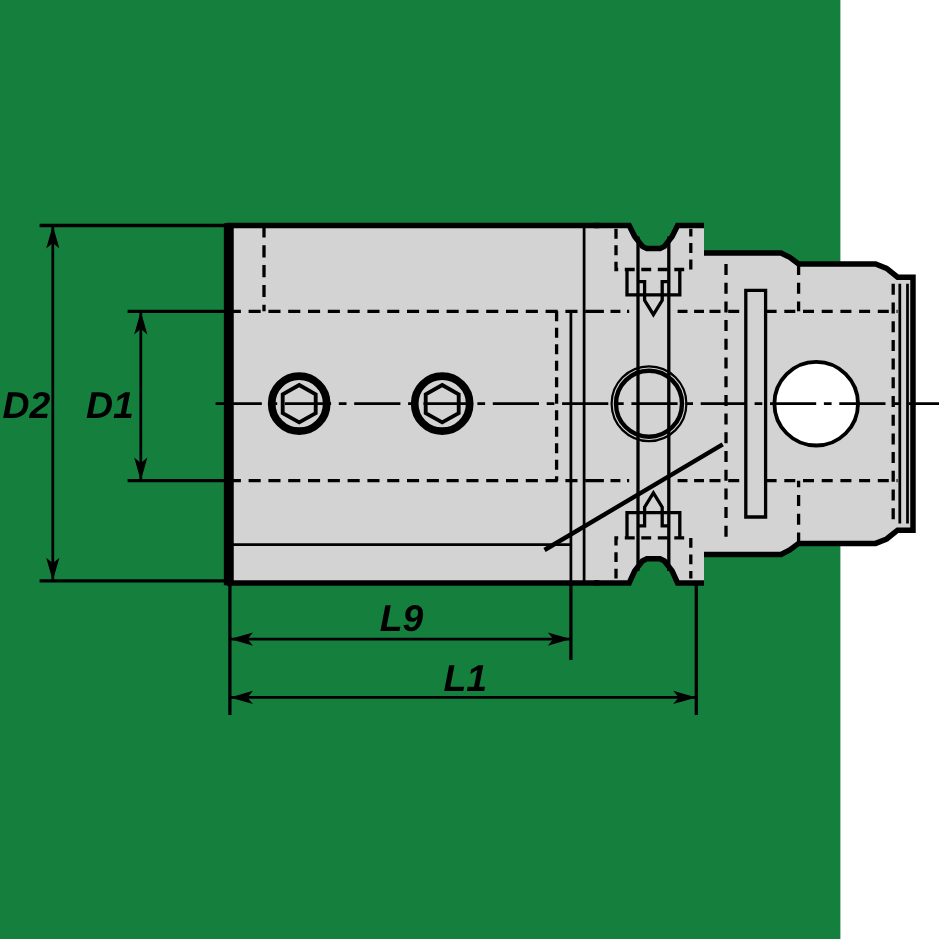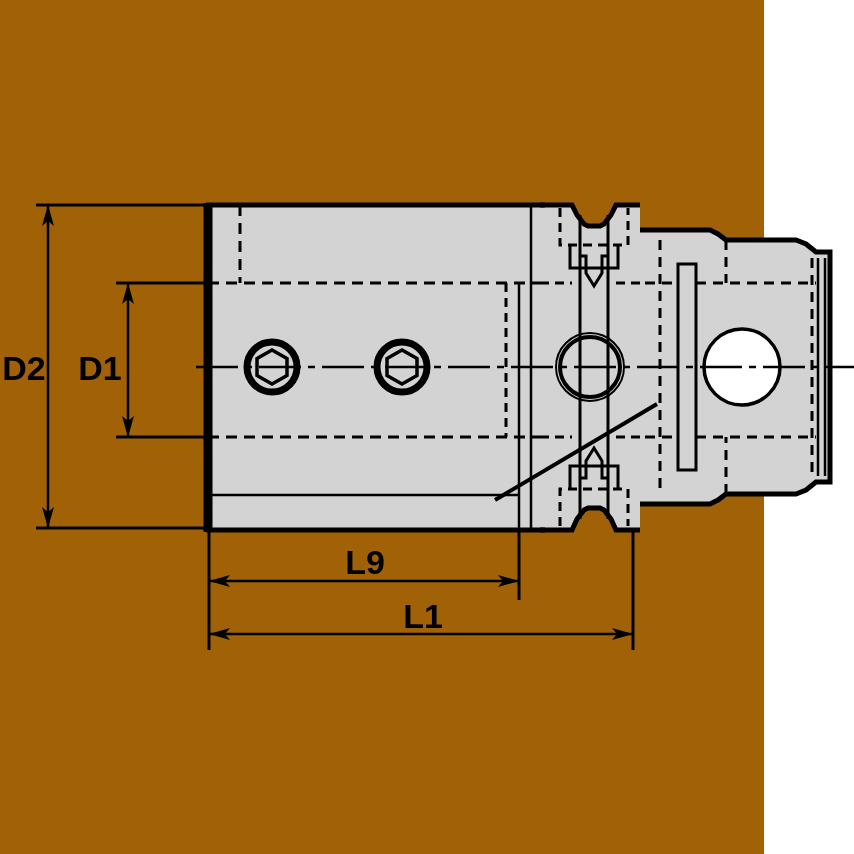--- a/index.html
+++ b/index.html
@@ -10,21 +10,22 @@
   body {
     width: 854px;
     height: 854px;
     font-family: "Liberation Sans", sans-serif;
     overflow: hidden;
   }
   #drawing-root {
     position: relative;
     width: 764px;
     height: 854px;
-    background: #a16207;
+    background: #15803d;
+    font-style: italic;
   }
   svg#tech-drawing {
     display: block;
     width: 854px;
     height: 854px;
   }
   .dim-text {
     font-family: "Liberation Sans", sans-serif;
     font-weight: bold;
     font-size: 34px;

